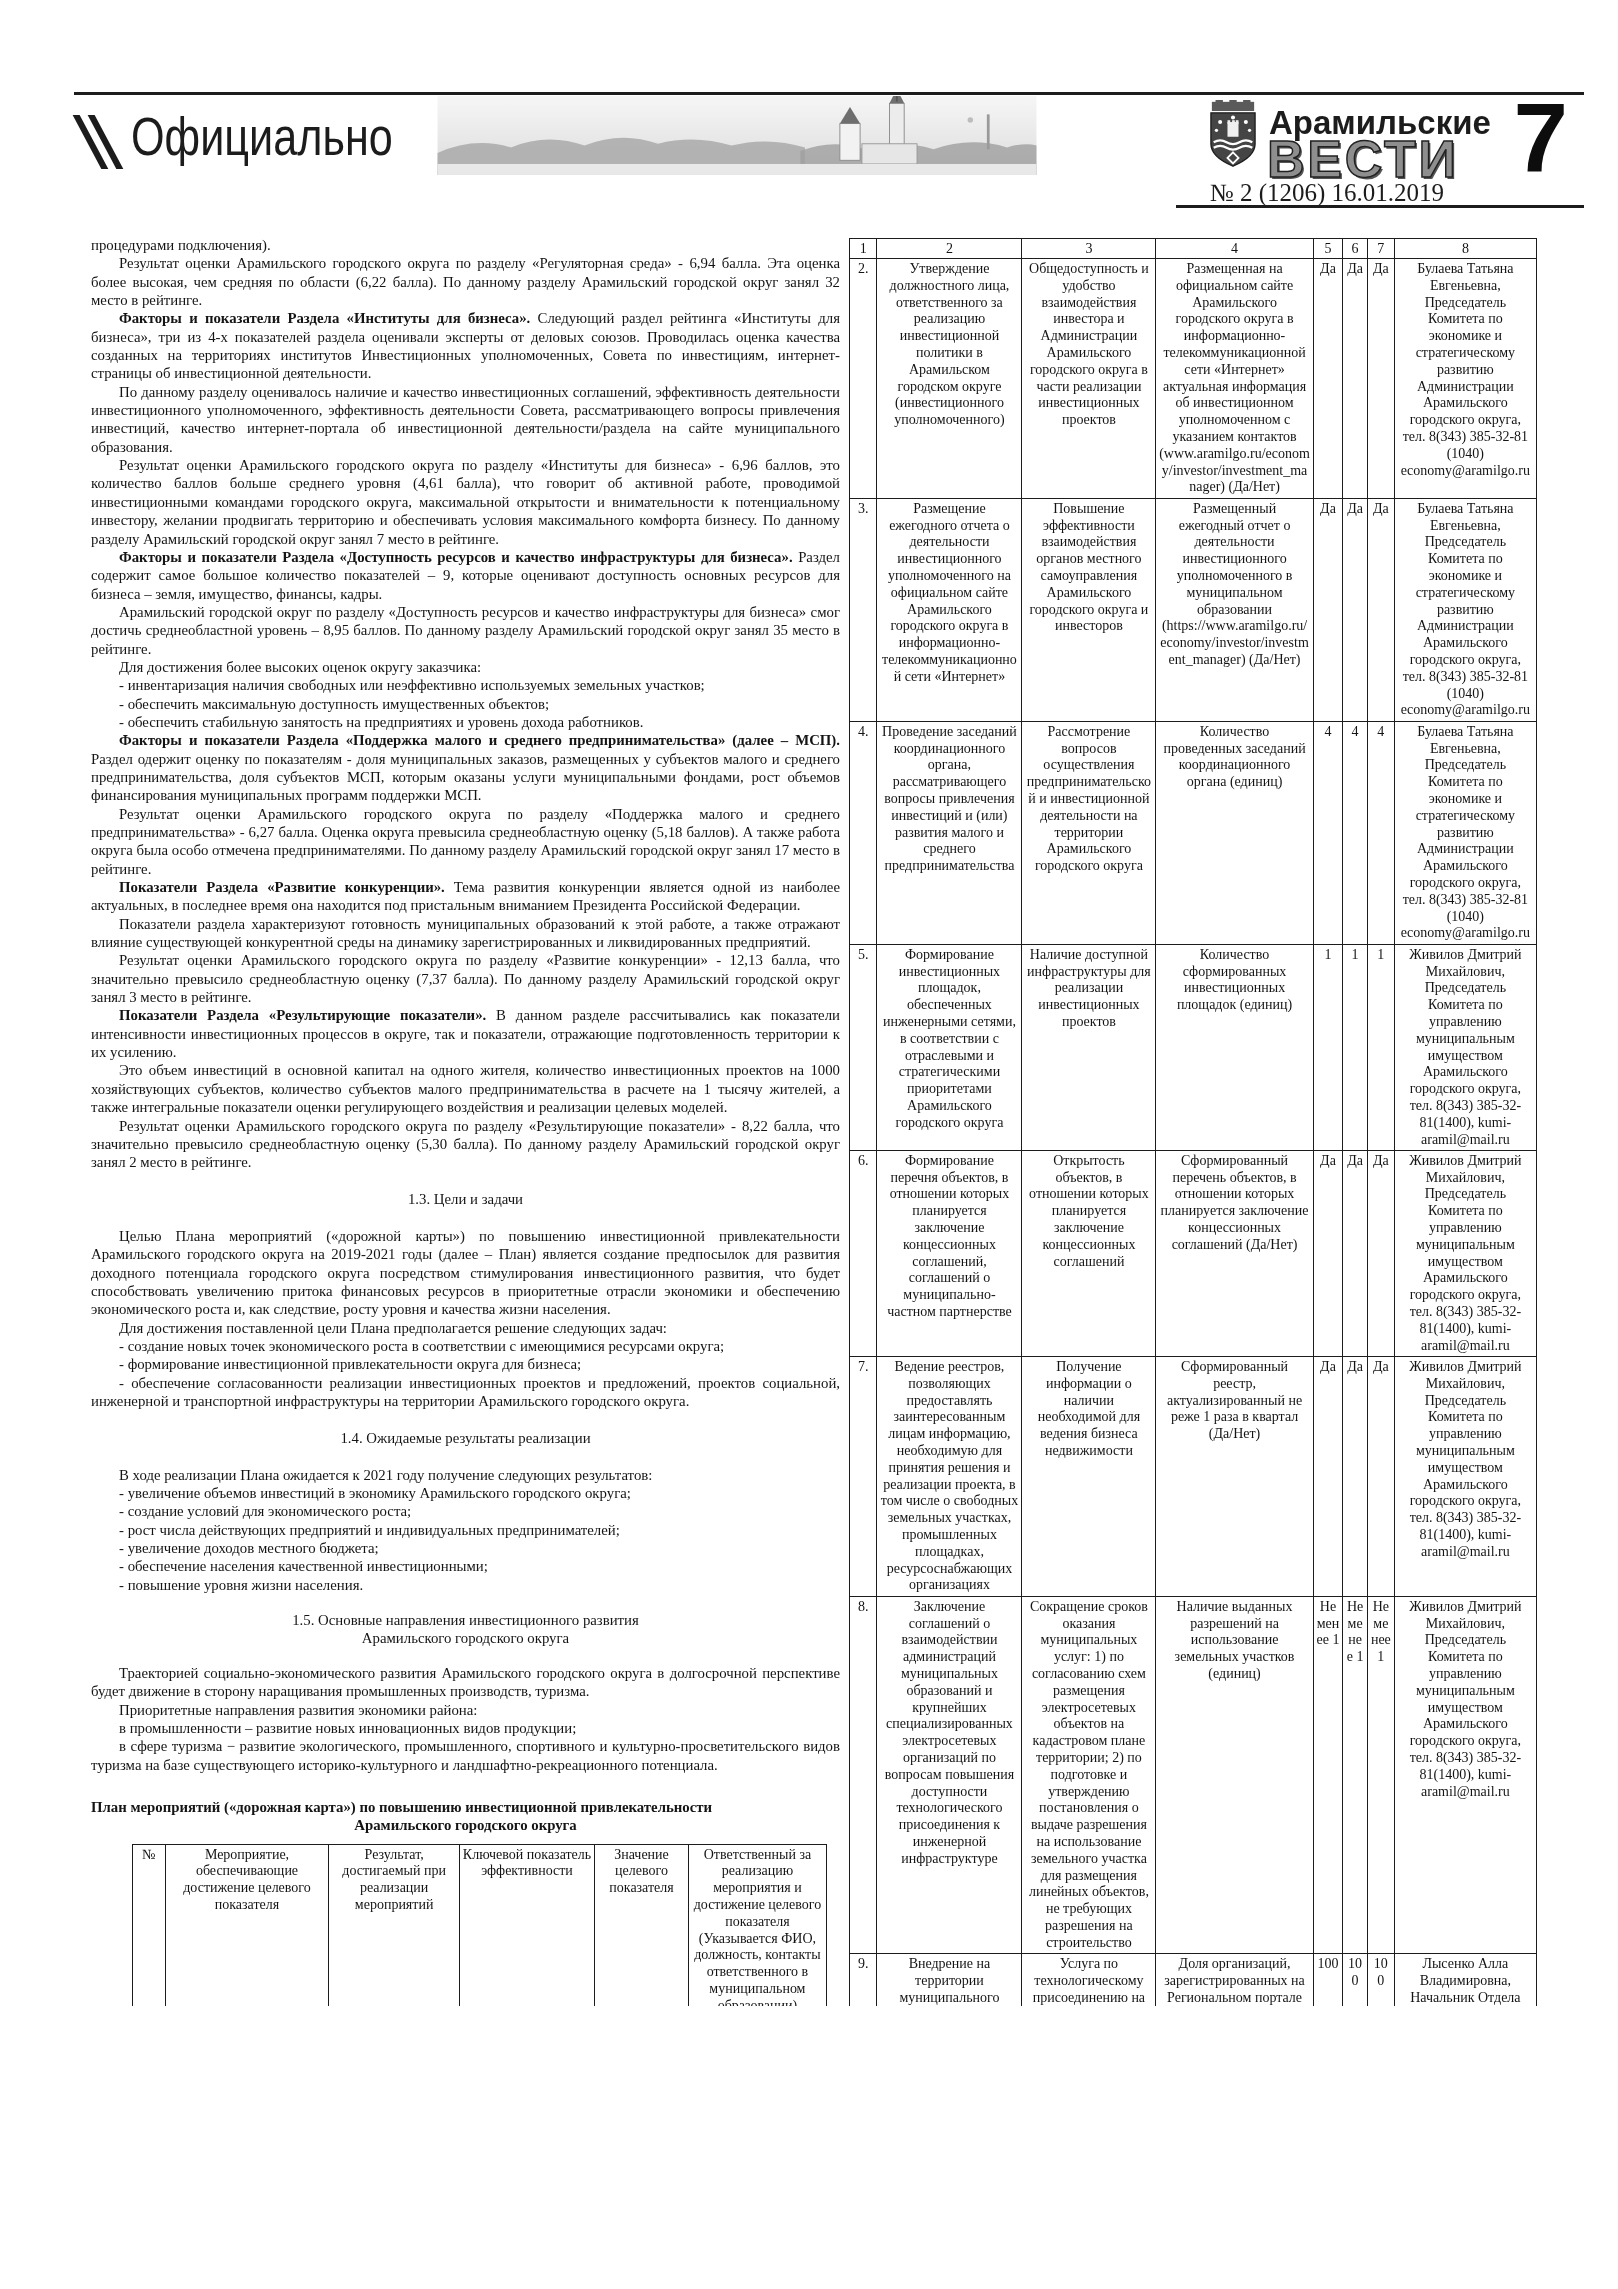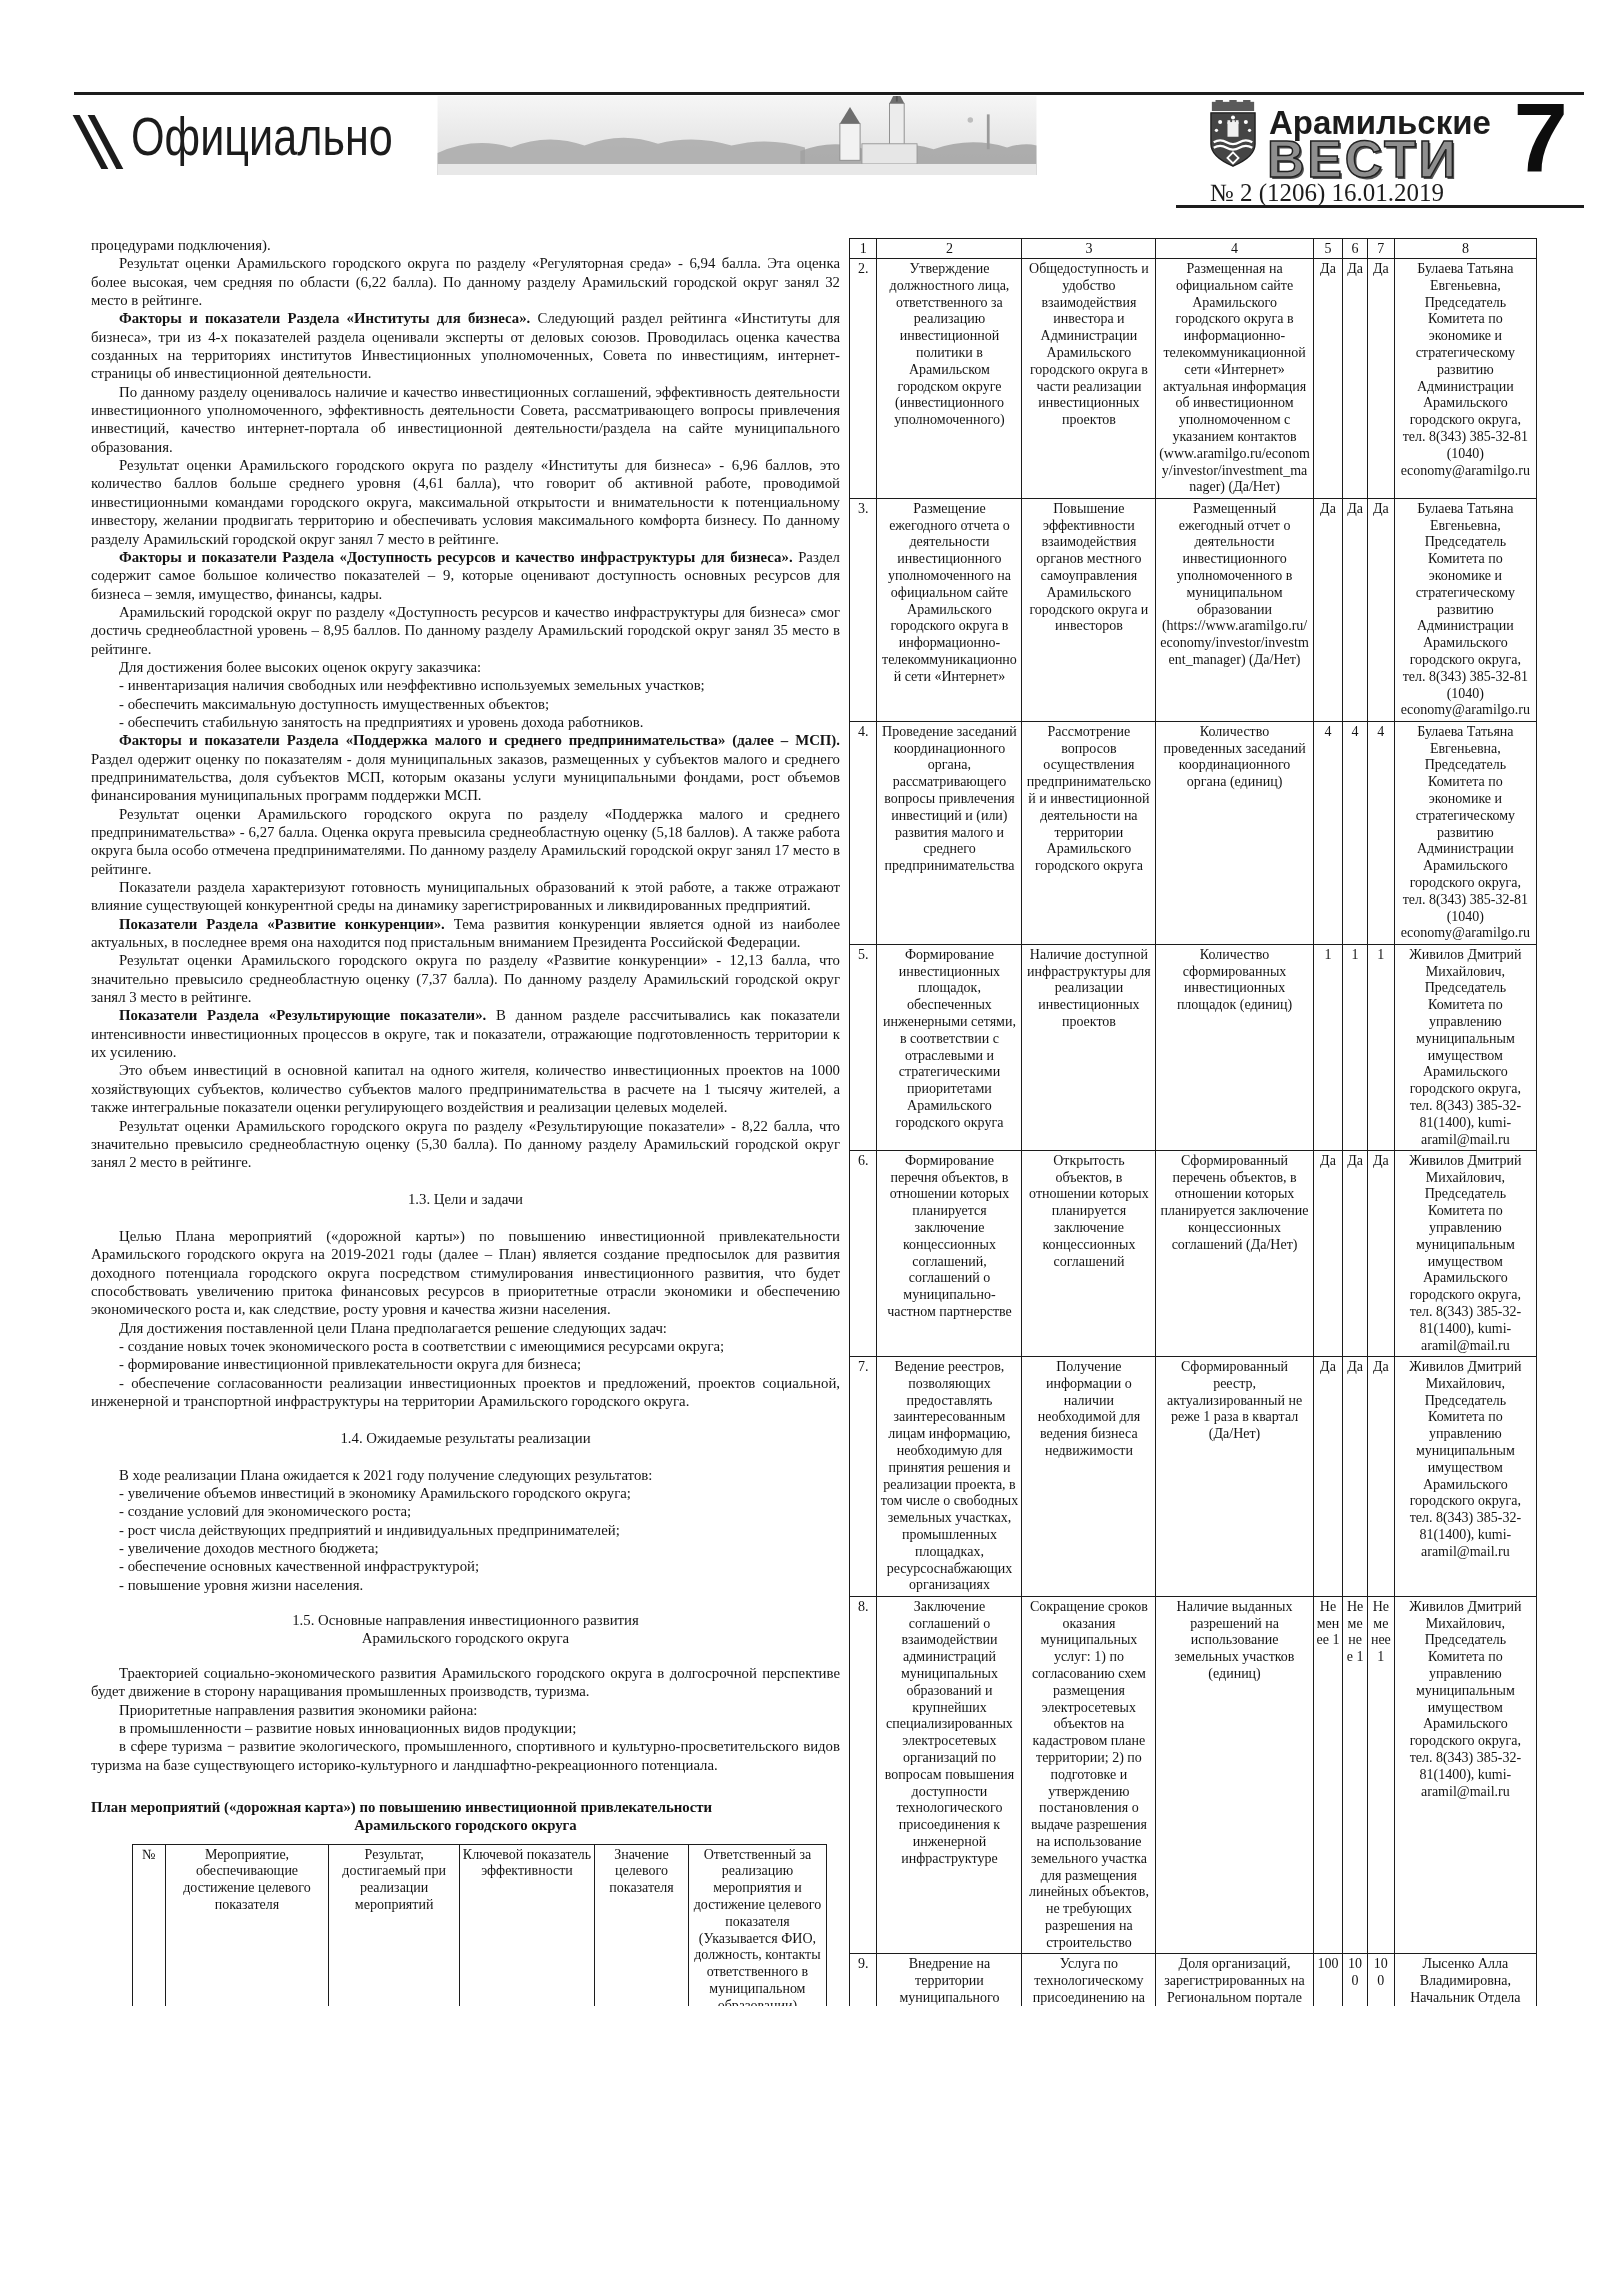--- a/index.html
+++ b/index.html
@@ -141,39 +141,39 @@
         <p class="para body">По данному разделу оценивалось наличие и качество инвестиционных соглашений, эффективность деятельности инвестиционного уполномоченного, эффективность деятельности Совета, рассматривающего вопросы привлечения инвестиций, качество интернет-портала об инвестиционной деятельности/раздела на сайте муниципального образования.</p>
         <p class="para body">Результат оценки Арамильского городского округа по разделу «Институты для бизнеса» - 6,96 баллов, это количество баллов больше среднего уровня (4,61 балла), что говорит об активной работе, проводимой инвестиционными командами городского округа, максимальной открытости и внимательности к потенциальному инвестору, желании продвигать территорию и обеспечивать условия максимального комфорта бизнесу. По данному разделу Арамильский городской округ занял 7 место в рейтинге.</p>
         <p class="para body"><b class="lead">Факторы и показатели Раздела «Доступность ресурсов и качество инфраструктуры для бизнеса». </b>Раздел содержит самое большое количество показателей – 9, которые оценивают доступность основных ресурсов для бизнеса – земля, имущество, финансы, кадры.</p>
         <p class="para body">Арамильский городской округ по разделу «Доступность ресурсов и качество инфраструктуры для бизнеса» смог достичь среднеобластной уровень – 8,95 баллов. По данному разделу Арамильский городской округ занял 35 место в рейтинге.</p>
         <p class="para body">Для достижения более высоких оценок округу заказчика:</p>
         <p class="para list">- инвентаризация наличия свободных или неэффективно используемых земельных участков;</p>
         <p class="para list">- обеспечить максимальную доступность имущественных объектов;</p>
         <p class="para list">- обеспечить стабильную занятость на предприятиях и уровень дохода работников.</p>
         <p class="para body"><b class="lead">Факторы и показатели Раздела «Поддержка малого и среднего предпринимательства» (далее – МСП). </b>Раздел одержит оценку по показателям - доля муниципальных заказов, размещенных у субъектов малого и среднего предпринимательства, доля субъектов МСП, которым оказаны услуги муниципальными фондами, рост объемов финансирования муниципальных программ поддержки МСП.</p>
         <p class="para body">Результат оценки Арамильского городского округа по разделу «Поддержка малого и среднего предпринимательства» - 6,27 балла. Оценка округа превысила среднеобластную оценку (5,18 баллов). А также работа округа была особо отмечена предпринимателями. По данному разделу Арамильский городской округ занял 17 место в рейтинге.</p>
+        <p class="para body"><b class="lead">Показатели Раздела «Развитие конкуренции». </b>Тема развития конкуренции является одной из наиболее актуальных, в последнее время она находится под пристальным вниманием Президента Российской Федерации.</p>
         <p class="para body">Показатели раздела характеризуют готовность муниципальных образований к этой работе, а также отражают влияние существующей конкурентной среды на динамику зарегистрированных и ликвидированных предприятий.</p>
-        <p class="para body"><b class="lead">Показатели Раздела «Развитие конкуренции». </b>Тема развития конкуренции является одной из наиболее актуальных, в последнее время она находится под пристальным вниманием Президента Российской Федерации.</p>
         <p class="para body">Результат оценки Арамильского городского округа по разделу «Развитие конкуренции» - 12,13 балла, что значительно превысило среднеобластную оценку (7,37 балла). По данному разделу Арамильский городской округ занял 3 место в рейтинге.</p>
         <p class="para body"><b class="lead">Показатели Раздела «Результирующие показатели». </b>В данном разделе рассчитывались как показатели интенсивности инвестиционных процессов в округе, так и показатели, отражающие подготовленность территории к их усилению.</p>
         <p class="para body">Это объем инвестиций в основной капитал на одного жителя, количество инвестиционных проектов на 1000 хозяйствующих субъектов, количество субъектов малого предпринимательства в расчете на 1 тысячу жителей, а также интегральные показатели оценки регулирующего воздействия и реализации целевых моделей.</p>
         <p class="para body">Результат оценки Арамильского городского округа по разделу «Результирующие показатели» - 8,22 балла, что значительно превысило среднеобластную оценку (5,30 балла). По данному разделу Арамильский городской округ занял 2 место в рейтинге.</p>
         <p class="para center">1.3. Цели и задачи</p>
         <p class="para body">Целью Плана мероприятий («дорожной карты») по повышению инвестиционной привлекательности Арамильского городского округа на 2019-2021 годы (далее – План) является создание предпосылок для развития доходного потенциала городского округа посредством стимулирования инвестиционного развития, что будет способствовать увеличению притока финансовых ресурсов в приоритетные отрасли экономики и обеспечению экономического роста и, как следствие, росту уровня и качества жизни населения.</p>
         <p class="para body">Для достижения поставленной цели Плана предполагается решение следующих задач:</p>
         <p class="para list">- создание новых точек экономического роста в соответствии с имеющимися ресурсами округа;</p>
         <p class="para list">- формирование инвестиционной привлекательности округа для бизнеса;</p>
         <p class="para list">- обеспечение согласованности реализации инвестиционных проектов и предложений, проектов социальной, инженерной и транспортной инфраструктуры на территории Арамильского городского округа.</p>
         <p class="para center">1.4. Ожидаемые результаты реализации</p>
         <p class="para body">В ходе реализации Плана ожидается к 2021 году получение следующих результатов:</p>
         <p class="para list">- увеличение объемов инвестиций в экономику Арамильского городского округа;</p>
         <p class="para list">- создание условий для экономического роста;</p>
         <p class="para list">- рост числа действующих предприятий и индивидуальных предпринимателей;</p>
         <p class="para list">- увеличение доходов местного бюджета;</p>
-        <p class="para list">- обеспечение основных качественной инфраструктурой;</p>
+        <p class="para list">- обеспечение населения качественной инвестиционными;</p>
         <p class="para list">- повышение уровня жизни населения.</p>
         <p class="para center-first">1.5. Основные направления инвестиционного развития</p>
         <p class="para center-last">Арамильского городского округа</p>
         <p class="para body">Траекторией социально-экономического развития Арамильского городского округа в долгосрочной перспективе будет движение в сторону наращивания промышленных производств, туризма.</p>
         <p class="para body">Приоритетные направления развития экономики района:</p>
         <p class="para list">в промышленности – развитие новых инновационных видов продукции;</p>
         <p class="para list">в сфере туризма − развитие экологического, промышленного, спортивного и культурно-просветительского видов туризма на базе существующего историко-культурного и ландшафтно-рекреационного потенциала.</p>
         <p class="para center-bold-first">План мероприятий («дорожная карта») по повышению инвестиционной привлекательности</p>
         <p class="para center-bold-last">Арамильского городского округа</p>
       </div>

